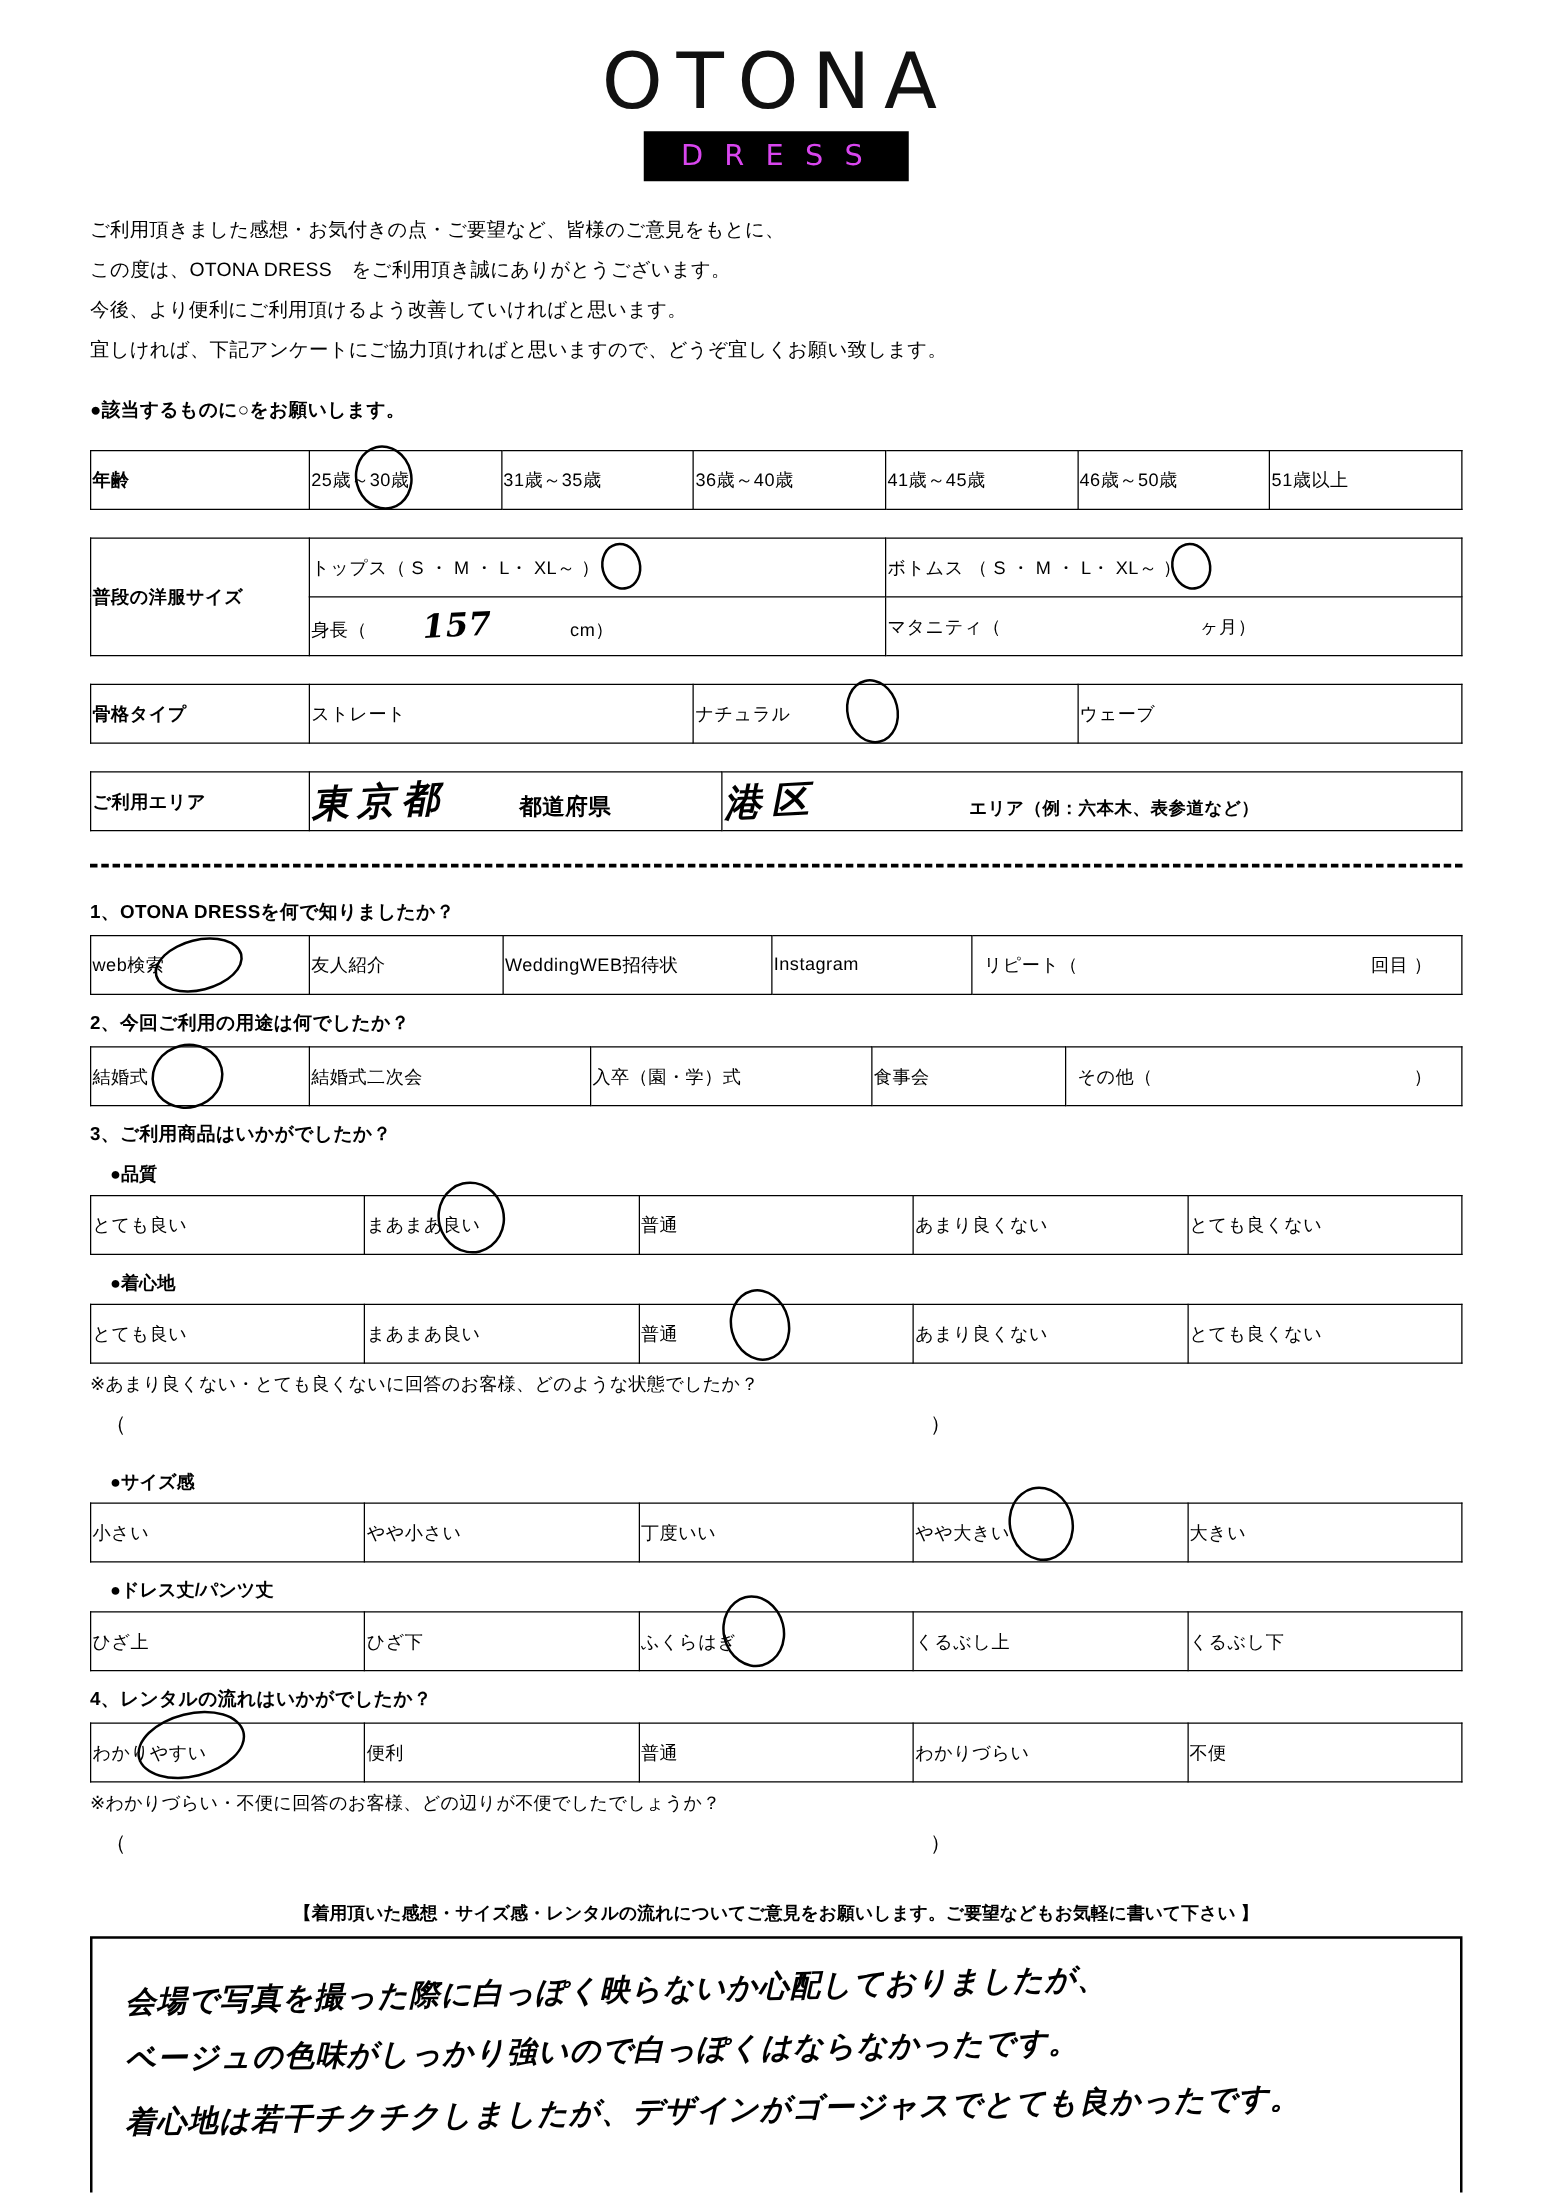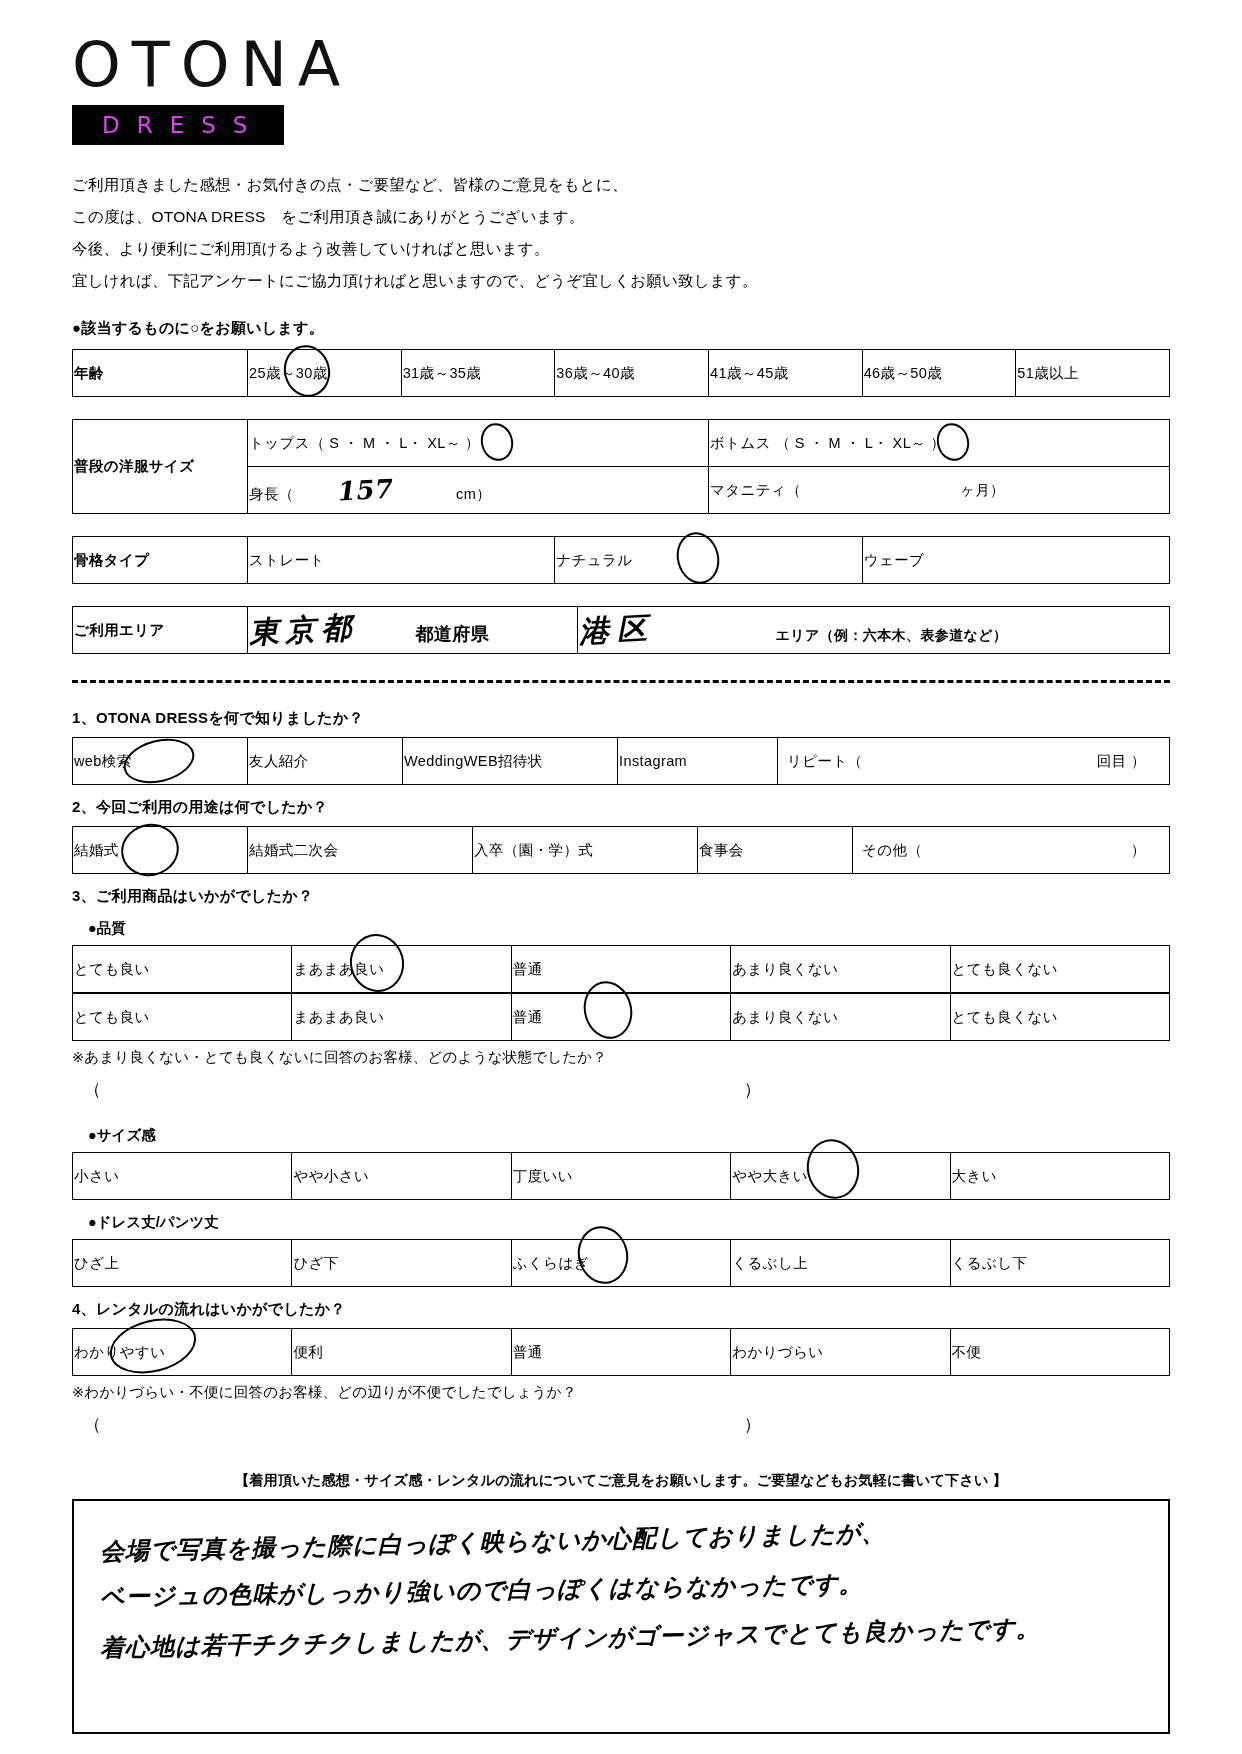--- a/index.html
+++ b/index.html
@@ -8,37 +8,37 @@
     width: 1242px; height: 1754px;
     background:#fff;
     font-family: "Liberation Sans", "DejaVu Sans", sans-serif;
     color:#000;
     position:relative;
     overflow:hidden;
   }
   .page { position:relative; width:1242px; height:1754px; padding:0 72px; }
 
   
-  .logo-wrap { padding-top:34px; }
+  .logo-wrap { text-align:center; padding-top:34px; }
   .logo-otona {
     font-size:62px; letter-spacing:11px; font-weight:400;
     line-height:1.0; color:#111;
     font-family:"DejaVu Sans", sans-serif;
   }
   .logo-dress {
     display:inline-block; background:#000; color:#d946ef;
     font-size:23px; letter-spacing:17px; padding:7px 20px 7px 30px;
     margin-top:9px; font-family:"DejaVu Sans", sans-serif;
   }
 
   
   .intro { margin-top:24px; font-size:15.5px; line-height:2.07; letter-spacing:.2px; }
   .intro div { white-space:pre; }
 
-  .bullet-head { font-weight:bold; font-size:15px; margin-top:22px; margin-bottom:11px; letter-spacing:.3px;}
+  .bullet-head { font-weight:bold; font-size:15px; margin-top:22px; margin-bottom:22px; letter-spacing:.3px;}
 
   
   table.grid { border-collapse:collapse; width:100%; table-layout:fixed; }
   table.grid td {
     border:1.6px solid #000;
     height:47px; text-align:left; vertical-align:middle;
     font-size:14.5px; letter-spacing:.4px; position:relative;
   }
   td.lbl { font-weight:bold; font-size:14.5px; }
   td.left { text-align:left; padding-left:9px; }
@@ -234,20 +234,21 @@
         <span>まあまあ良い</span>
         <span class="circle" style="width:54px;height:58px;left:58px;top:-12px;"></span>
       </td>
       <td>普通</td>
       <td>あまり良くない</td>
       <td>とても良くない</td>
     </tr>
   </tbody>
     </table>
 
+  <div class="sub-head">●着心地</div>
   <table class="grid">
     <tbody>
         <tr>
       <td>とても良い</td>
       <td>まあまあ良い</td>
       <td>
         <span>普通</span>
         <span class="circle" style="width:48px;height:58px;left:72px;top:-13px;"></span>
       </td>
       <td>あまり良くない</td>

